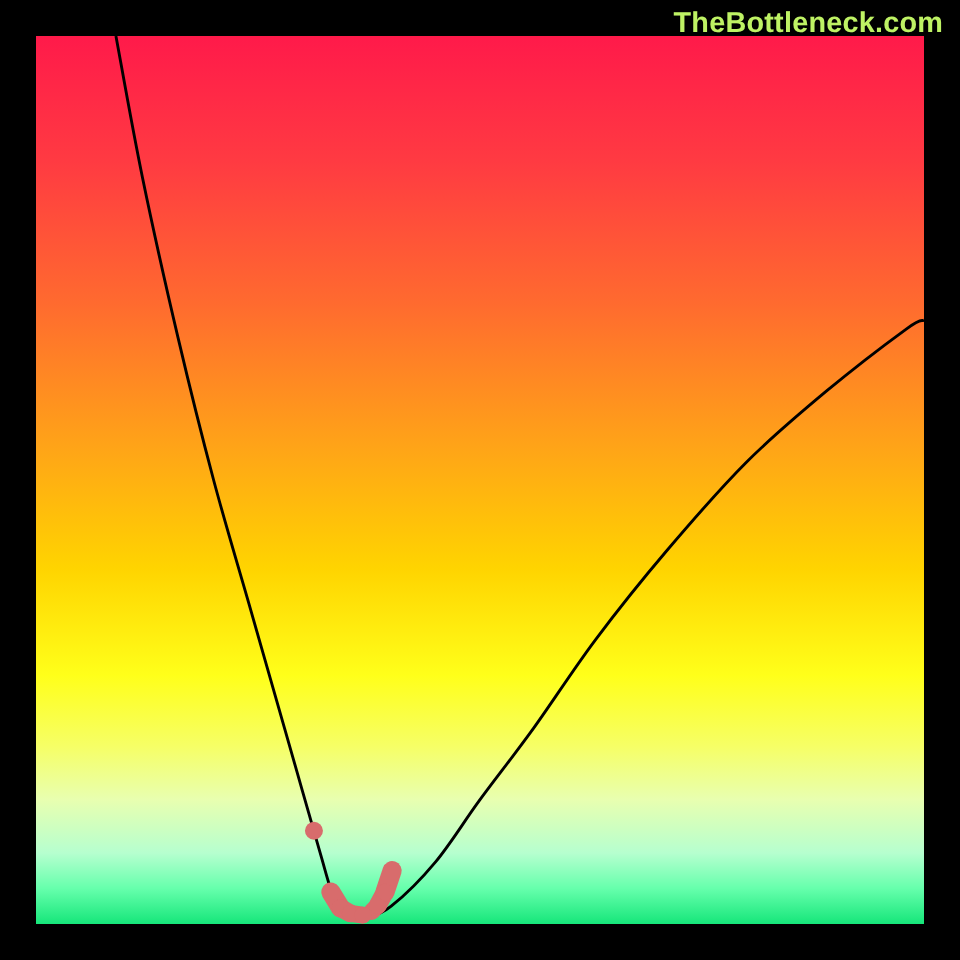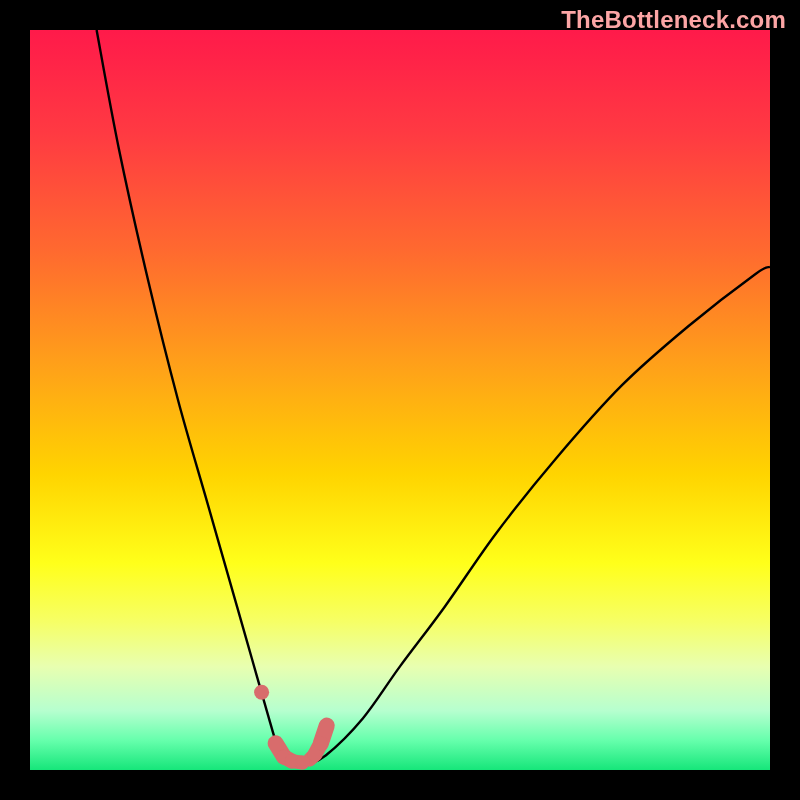--- a/index.html
+++ b/index.html
@@ -14,21 +14,21 @@
   .frame {
     position: relative;
     width: 800px;
     height: 800px;
     background: #000;
   }
   .watermark {
     position: absolute;
     top: 6px;
     right: 14px;
-    color: #fca5a5;
+    color: #bef264;
     font-size: 24px;
     font-weight: 600;
     letter-spacing: 0.2px;
     z-index: 20;
     user-select: none;
   }
   .plot-area {
     position: absolute;
     left: 30px;
     top: 30px;

